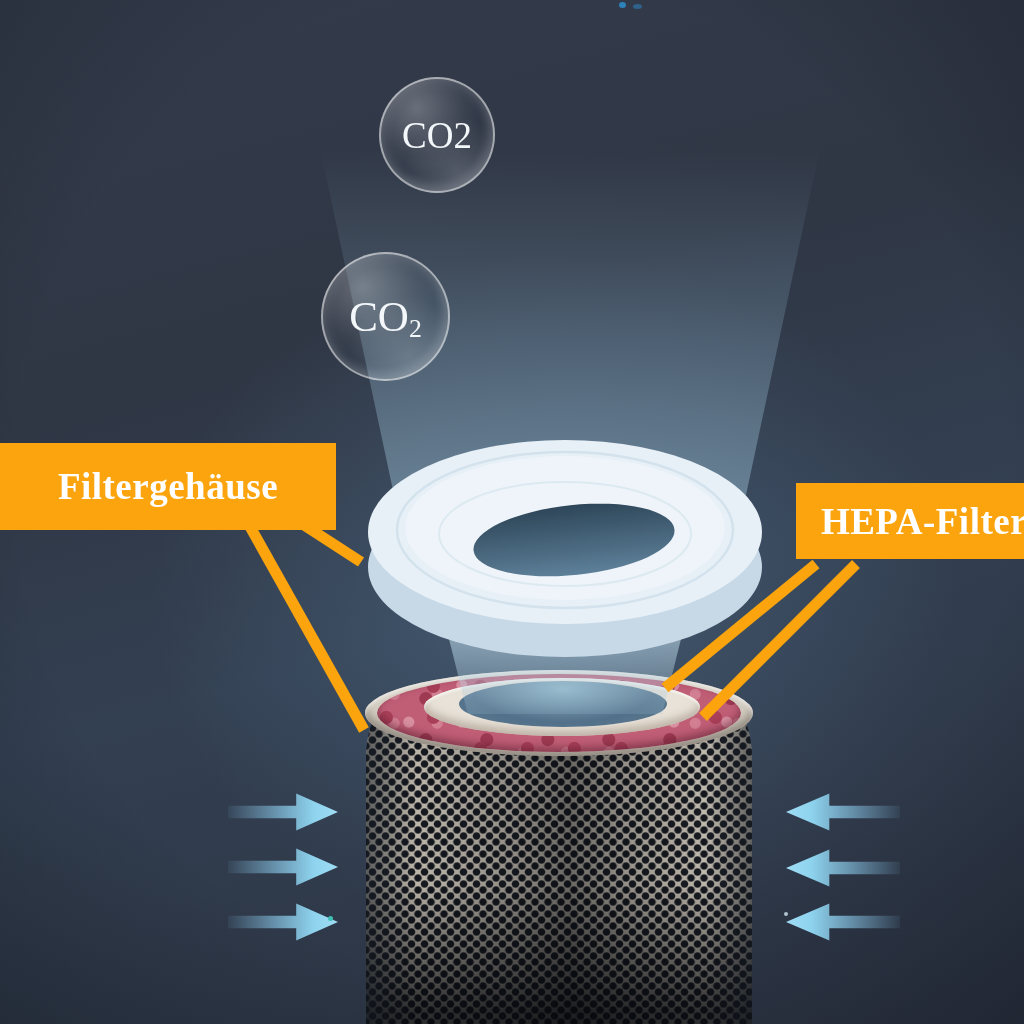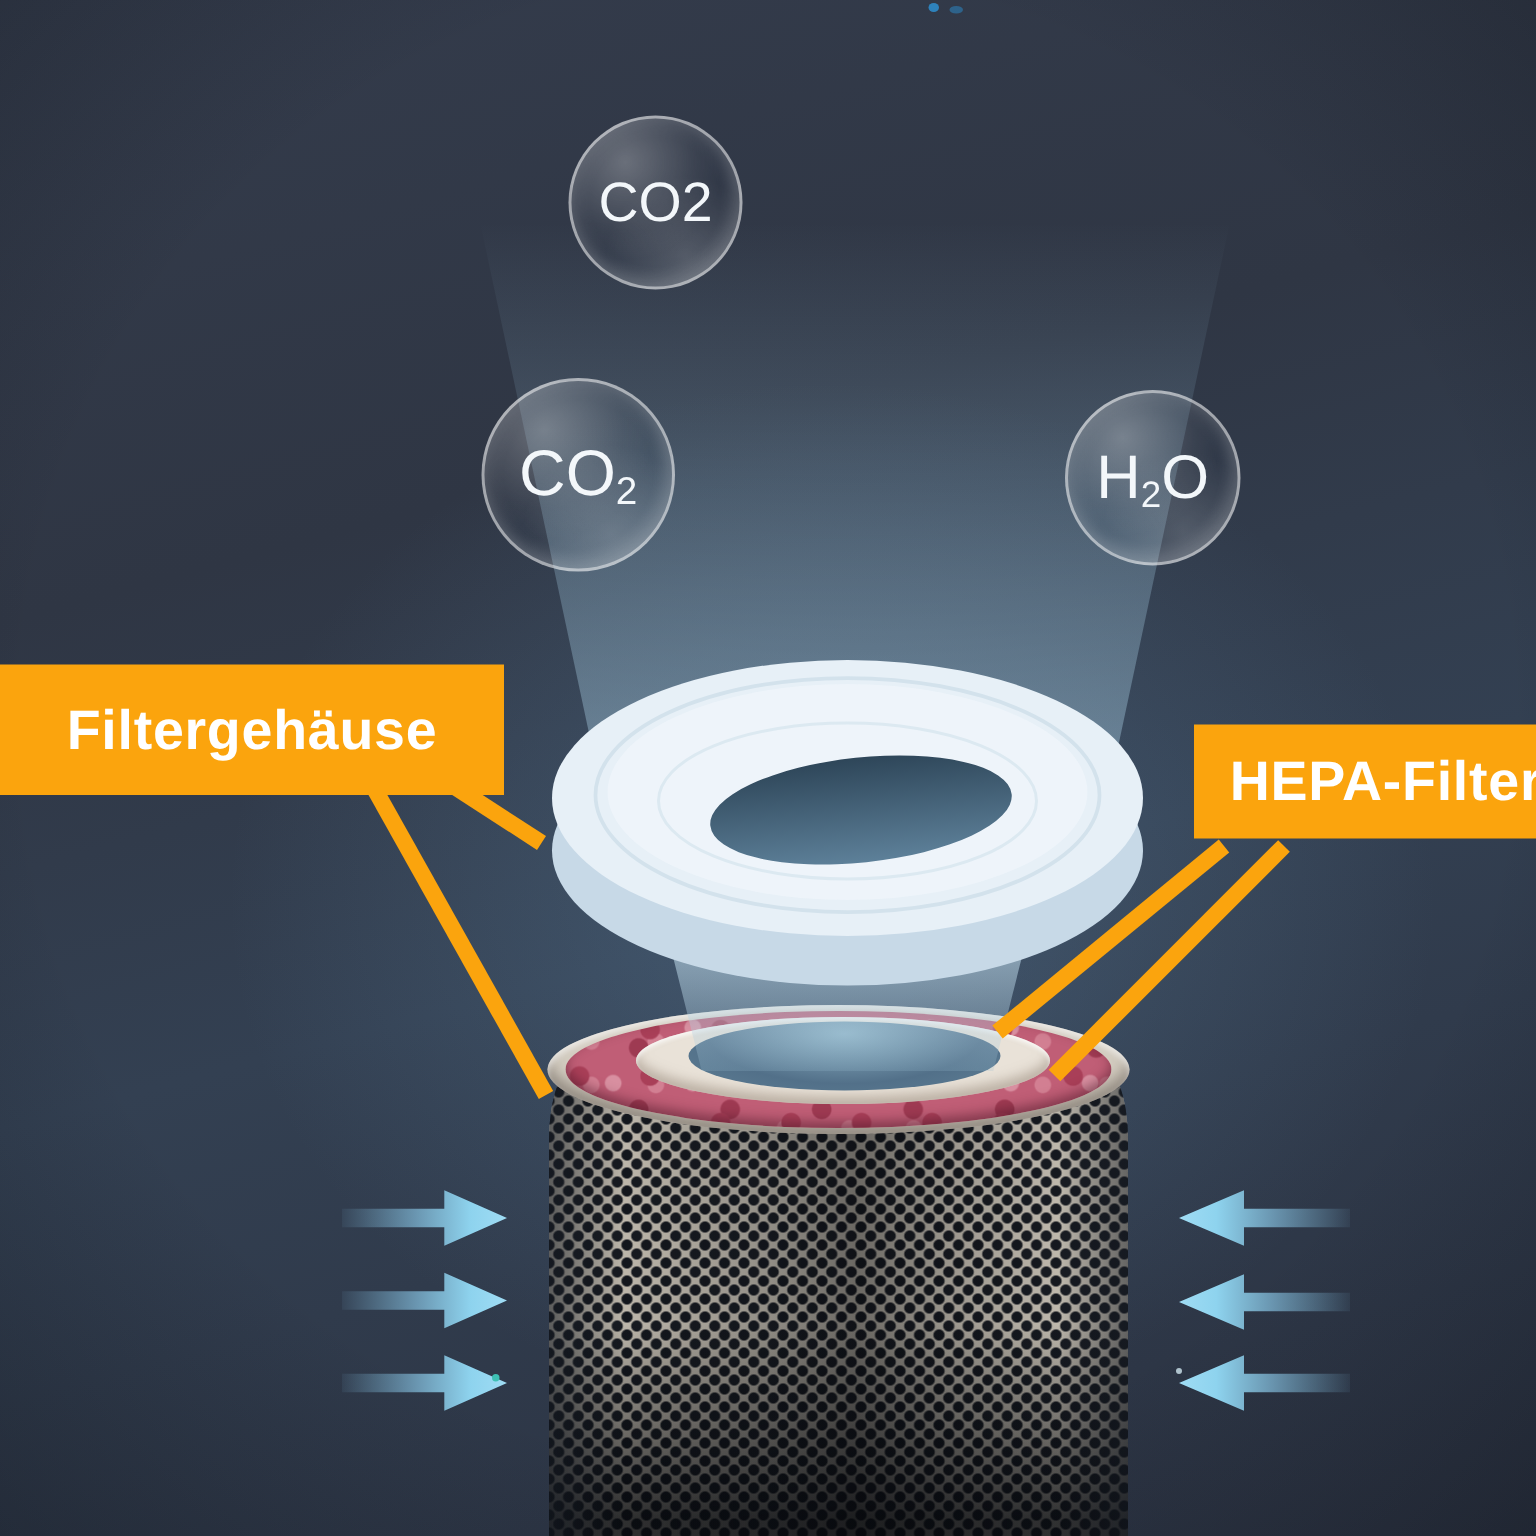--- a/index.html
+++ b/index.html
@@ -1,18 +1,18 @@
 <!DOCTYPE html>
 <html><head>
 <meta charset="utf-8">
 <style>
   html,body{margin:0;padding:0;background:#20262f;}
   .stage{
     position:relative;width:1024px;height:1024px;overflow:hidden;
-    font-family:Liberation Sans, sans-serif;
+    font-family:Liberation Serif, serif;
     background:
       radial-gradient(ellipse 560px 480px at 555px 600px, rgba(96,132,163,0.38), rgba(96,132,163,0) 72%),
       radial-gradient(ellipse 900px 900px at 512px 480px, rgba(0,0,0,0) 55%, rgba(8,11,16,0.45) 100%),
       linear-gradient(165deg,#343c4c 0%,#2f3644 32%,#334052 58%,#2a3140 100%);
   }
   
   .beam{
     position:absolute;left:320px;top:148px;width:500px;height:422px;
     clip-path:polygon(0% 0%,100% 0%,82% 100%,18% 100%);
     background:linear-gradient(180deg,rgba(150,190,215,0) 0%,rgba(155,197,222,0.22) 40%,rgba(175,212,232,0.48) 100%);
@@ -130,23 +130,20 @@
     <line x1="816" y1="564" x2="665" y2="688" stroke="#FBA40D" stroke-width="11"></line>
     <line x1="856" y1="564" x2="703" y2="717" stroke="#FBA40D" stroke-width="11"></line>
   </svg>
 
   <div class="bubble b-co2-top">
     <span>CO2</span>
   </div>
   <div class="bubble b-co2-left">
     <span><span>CO</span><span class="sub">2</span><span></span></span>
   </div>
-  <div class="bubble b-h2o">
-    <span><span>H</span><span class="sub">2</span><span>O</span></span>
-  </div>
 
   <div class="tag tag-housing">
     <span>Filtergehäuse</span>
   </div>
   <div class="tag tag-hepa">
     <span>HEPA-Filter</span>
   </div>
 
   <div class="arrow arrow-r" style="left:228px;top:784px;"></div>
   <div class="arrow arrow-r" style="left:228px;top:839px;"></div>

